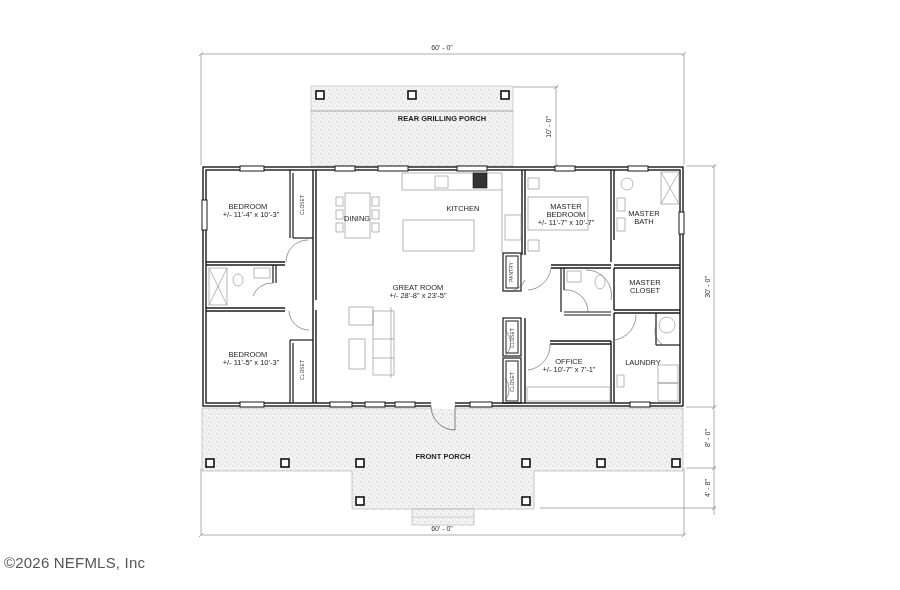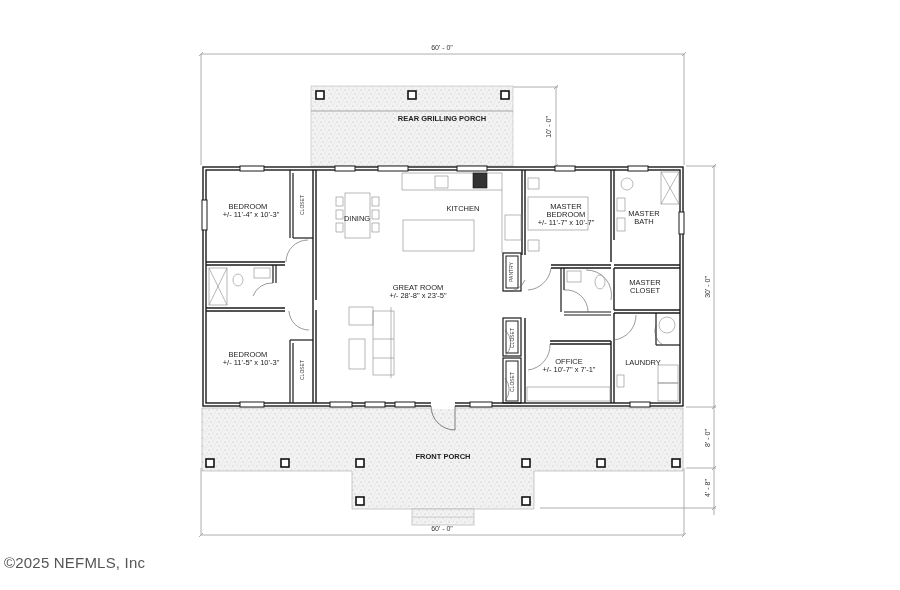--- a/index.html
+++ b/index.html
@@ -249,13 +249,13 @@
     <text class="lbl" x="569" y="372">+/- 10'-7" x 7'-1"</text>
     <text class="lbl" x="643" y="365">LAUNDRY</text>
     <text class="sm" transform="translate(513,272) rotate(-90)">PANTRY</text>
     <text class="sm" transform="translate(304,205) rotate(-90)">CLOSET</text>
     <text class="sm" transform="translate(304,370) rotate(-90)">CLOSET</text>
     <text class="sm" transform="translate(514,338) rotate(-90)">CLOSET</text>
     <text class="sm" transform="translate(514,382) rotate(-90)">CLOSET</text>
   </g>
 </svg>
 
-<div class="copyright">©2025 NEFMLS, Inc</div>
+<div class="copyright">©2026 NEFMLS, Inc</div>
 
 </body></html>

